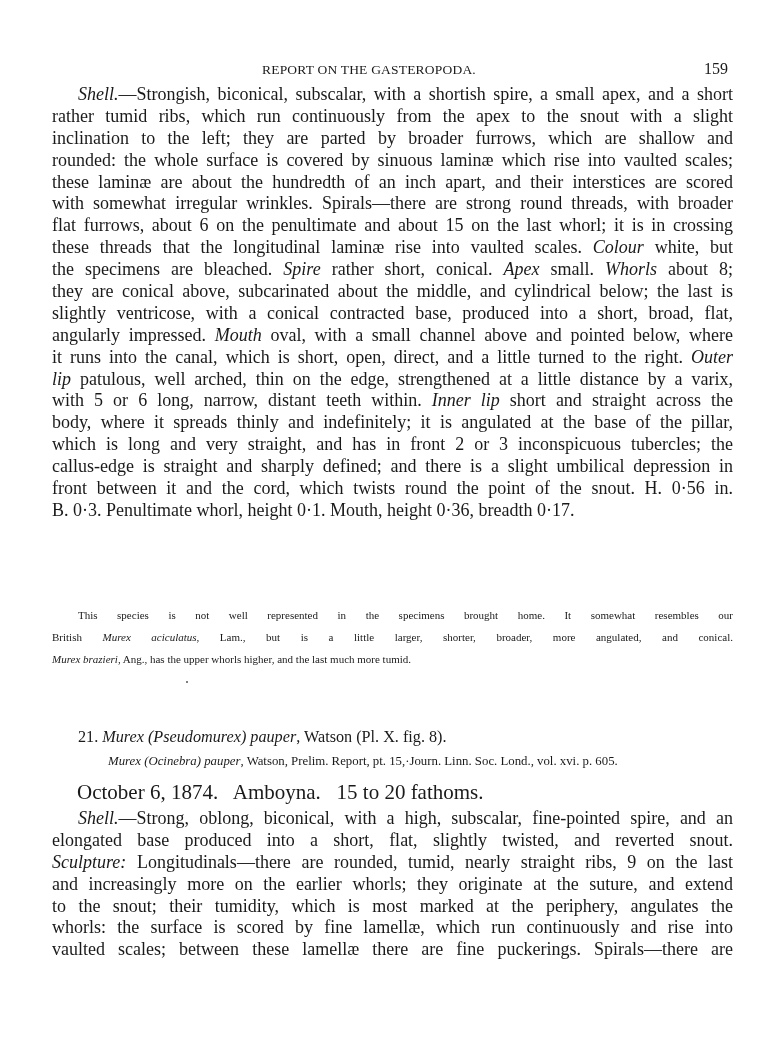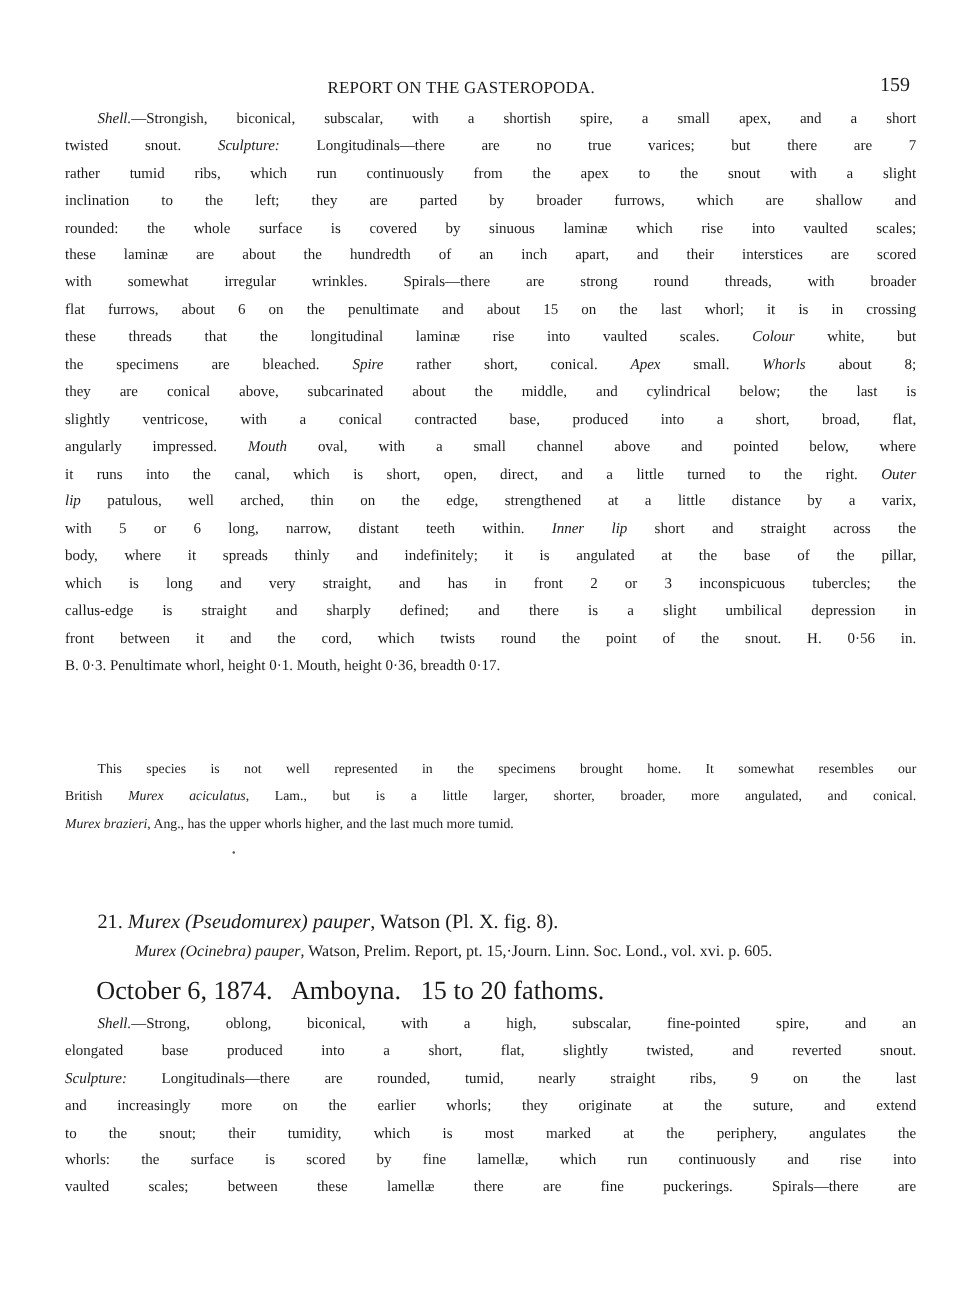--- a/index.html
+++ b/index.html
@@ -2,42 +2,41 @@
 <html><head>
 <meta charset="utf-8">
 <style>
   html, body { margin: 0; padding: 0; background: #ffffff; }
   body { width: 776px; height: 1050px; position: relative; overflow: hidden;
          font-family: "Liberation Serif", "DejaVu Serif", serif; color: #1a1a1a; }
   .header { position: absolute; top: 28px; left: 0; width: 689px; height: 20px; margin-top: 34px; }
   .running-head { position: absolute; left: 262px; top: 0; font-size: 13.5px; letter-spacing: 0.2px; }
   .page-num { position: absolute; left: 704px; top: -2px; font-size: 16px; font-weight: normal; }
   .block { position: absolute; left: 52px; width: 681px; }
-  .line { display: block; text-align: justify; text-align-last: justify; white-space: nowrap; height: 21.9px; line-height: 21.9px; font-size: 12px; }
+  .line { display: block; text-align: justify; text-align-last: justify; white-space: nowrap; height: 21.9px; line-height: 21.9px; font-size: 18px; }
   .line.last { text-align-last: left; }
   .line.indent { padding-left: 26px; }
   .small .line { font-size: 11px; height: 22px; line-height: 22px; }
   .small .line.indent { padding-left: 26px; }
   i { font-style: italic; }
   .entry { position: absolute; left: 78px; font-size: 16.2px; white-space: nowrap; }
   .synonym { position: absolute; left: 108px; font-size: 12.8px; white-space: nowrap; }
   .station { position: absolute; left: 77px; font-size: 21px; white-space: nowrap; }
   .speck { position: absolute; width: 2px; height: 2px; background: #555; border-radius: 1px; }
 </style>
 </head>
 <body>
 
 <div class="header">
   <span class="running-head">REPORT ON THE GASTEROPODA.</span>
   <span class="page-num">159</span>
 </div>
 
 <div class="block" id="desc1" style="top:84px;">
     <span class="line indent"><i>Shell.</i><span>—Strongish, biconical, subscalar, with a shortish spire, a small apex, and a short</span></span>
-    <span class="line"><span>twisted snout.  </span><i>Sculpture:</i><span> Longitudinals—there are no true varices; but there are 7</span></span>
     <span class="line"><span>rather tumid ribs, which run continuously from the apex to the snout with a slight</span></span>
     <span class="line"><span>inclination to the left; they are parted by broader furrows, which are shallow and</span></span>
     <span class="line"><span>rounded: the whole surface is covered by sinuous laminæ which rise into vaulted scales;</span></span>
     <span class="line"><span>these laminæ are about the hundredth of an inch apart, and their interstices are scored</span></span>
     <span class="line"><span>with somewhat irregular wrinkles.  Spirals—there are strong round threads, with broader</span></span>
     <span class="line"><span>flat furrows, about 6 on the penultimate and about 15 on the last whorl; it is in crossing</span></span>
     <span class="line"><span>these threads that the longitudinal laminæ rise into vaulted scales.  </span><i>Colour</i><span> white, but</span></span>
     <span class="line"><span>the specimens are bleached.  </span><i>Spire</i><span> rather short, conical.  </span><i>Apex</i><span> small.  </span><i>Whorls</i><span> about 8;</span></span>
     <span class="line"><span>they are conical above, subcarinated about the middle, and cylindrical below; the last is</span></span>
     <span class="line"><span>slightly ventricose, with a conical contracted base, produced into a short, broad, flat,</span></span>

